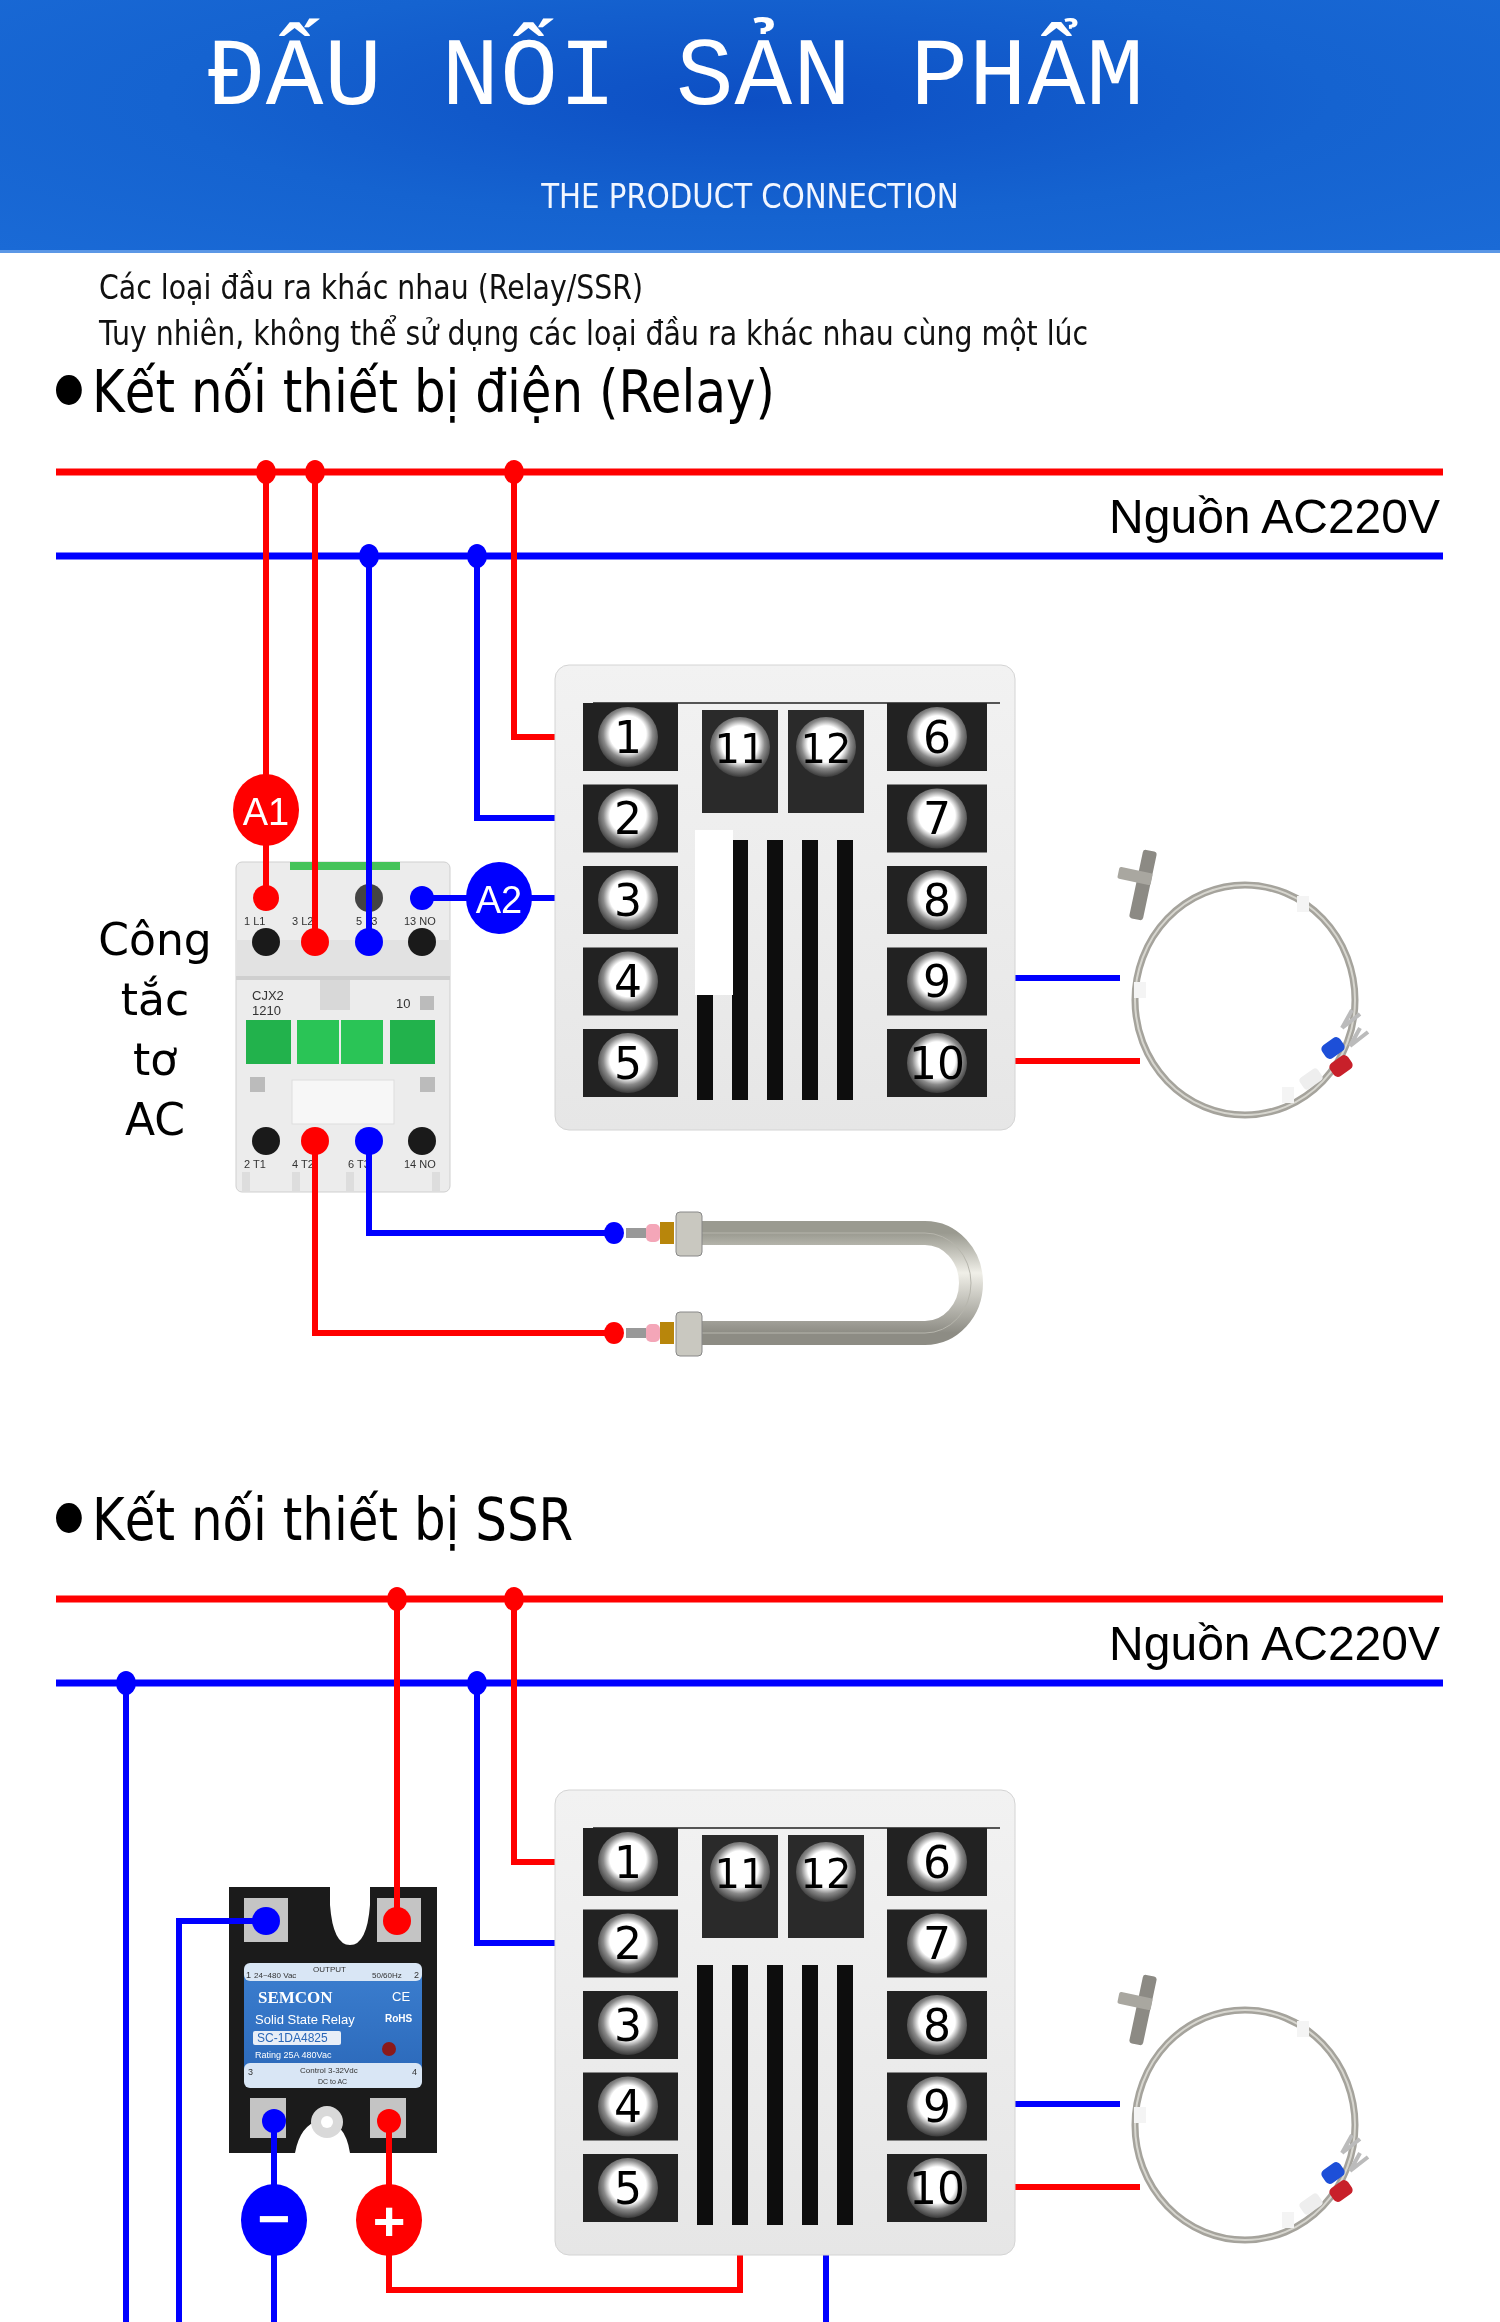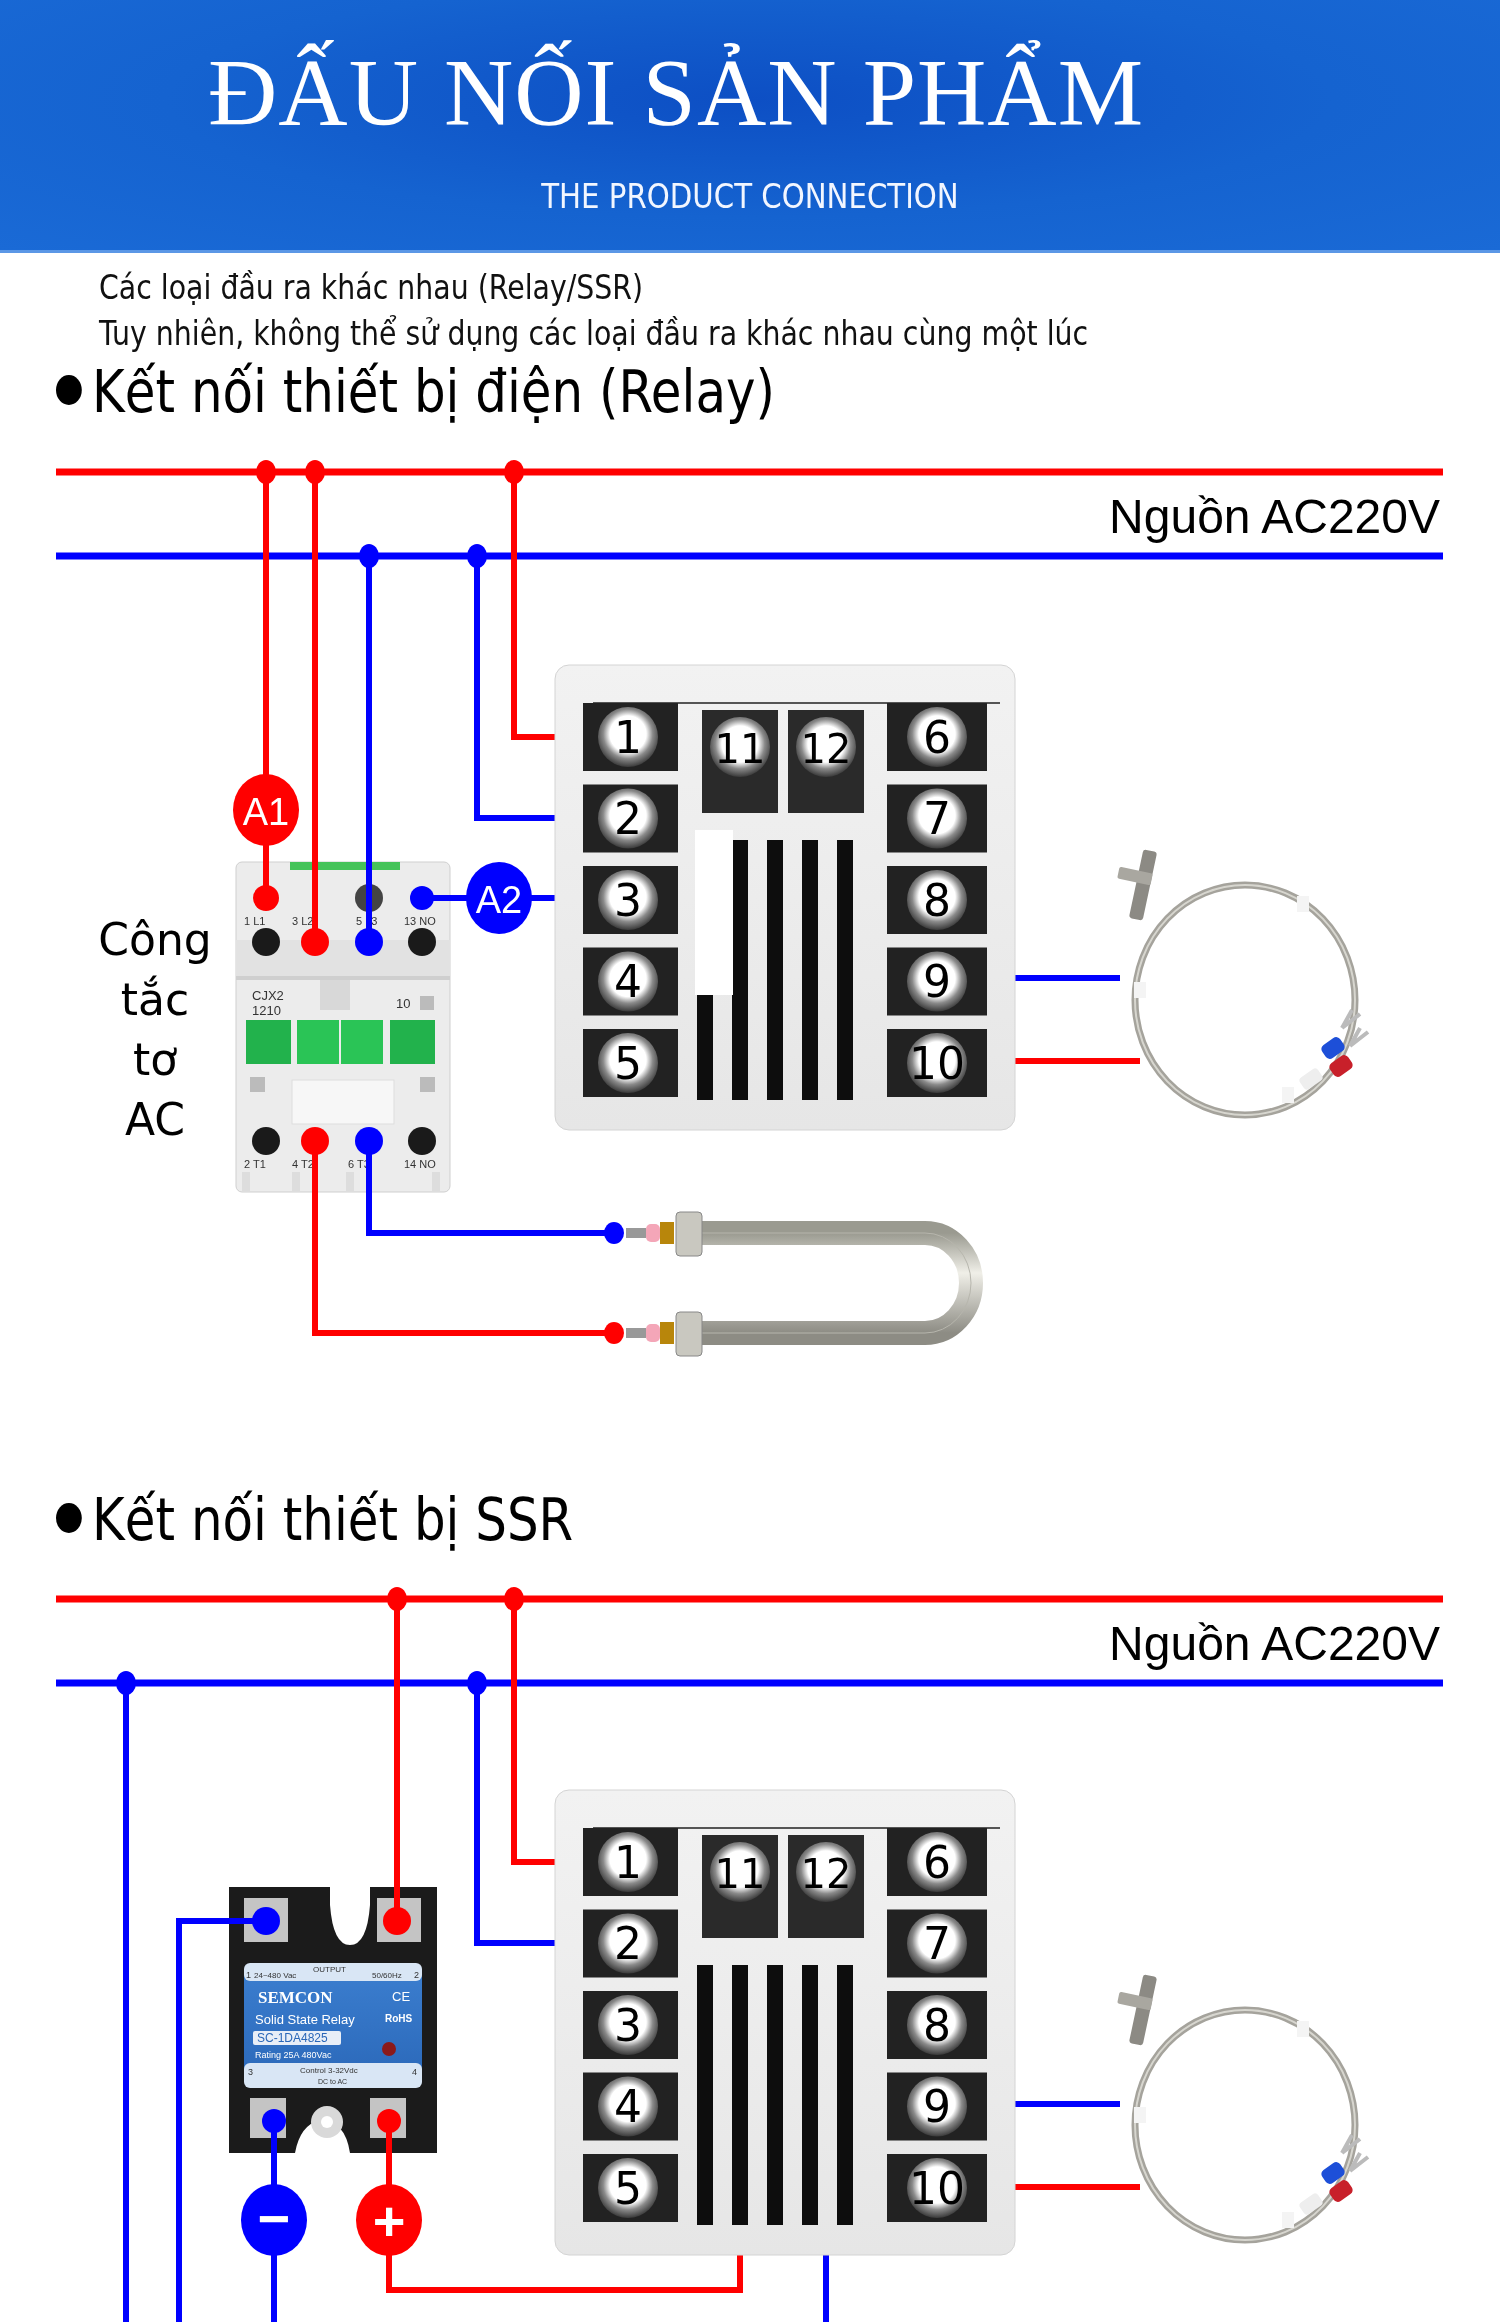--- a/index.html
+++ b/index.html
@@ -1,21 +1,21 @@
 <!DOCTYPE html>
 <html><head>
 <meta charset="utf-8">
 <style>
   html, body { margin:0; padding:0; background:#ffffff; }
   body { width:1500px; height:2322px; position:relative; overflow:hidden; font-family:"Liberation Sans", sans-serif; }
   .header { position:absolute; left:0; top:0; width:1500px; height:250px;
     background: radial-gradient(ellipse at 50% 40%, #0d4fc4 0%, #1563d0 55%, #1a6ad6 100%);
     border-bottom:3px solid #5b97e6; }
-  .header-title { position:absolute; left:0; width:1352px; top:38px; text-align:center; color:#ffffff;
-    font-family:Liberation Serif, serif; font-size:96px; letter-spacing:1px; line-height:110px; }
+  .header-title { position:absolute; left:0; width:1352px; top:24px; text-align:center; color:#ffffff;
+    font-family:Liberation Mono, monospace; font-size:96px; letter-spacing:1px; line-height:110px; }
   .header-sub { position:absolute; left:0; width:1500px; top:176px; text-align:center; color:#f2f6ff;
     font-family:"DejaVu Sans", sans-serif; font-size:34px; letter-spacing:0px; transform:scaleX(0.86); }
   .intro { position:absolute; left:99px; color:#111; font-family:"DejaVu Sans", sans-serif; font-size:33px; transform-origin:left center; transform:scaleX(0.86); white-space:nowrap; }
   .section-title { position:absolute; left:56px; color:#000; font-family:"DejaVu Sans", sans-serif; font-size:58px; white-space:nowrap; transform-origin:left center; transform:scaleX(0.86); }
   .section-title .bullet { display:inline-block; width:30px; height:30px; border-radius:50%; background:#000; margin-right:12px; vertical-align:middle; position:relative; top:-6px; }
   svg.diagram { position:absolute; left:0; top:0; }
   .power-label { font-family:"Liberation Sans", sans-serif; font-size:48px; fill:#000; }
   .side-label { font-family:"DejaVu Sans", sans-serif; font-size:44px; fill:#000; text-anchor:middle; }
   .tnum { font-family:"DejaVu Sans", sans-serif; font-size:44px; fill:#000; text-anchor:middle; dominant-baseline:central; }
   .tnum-s { font-size:40px; }

